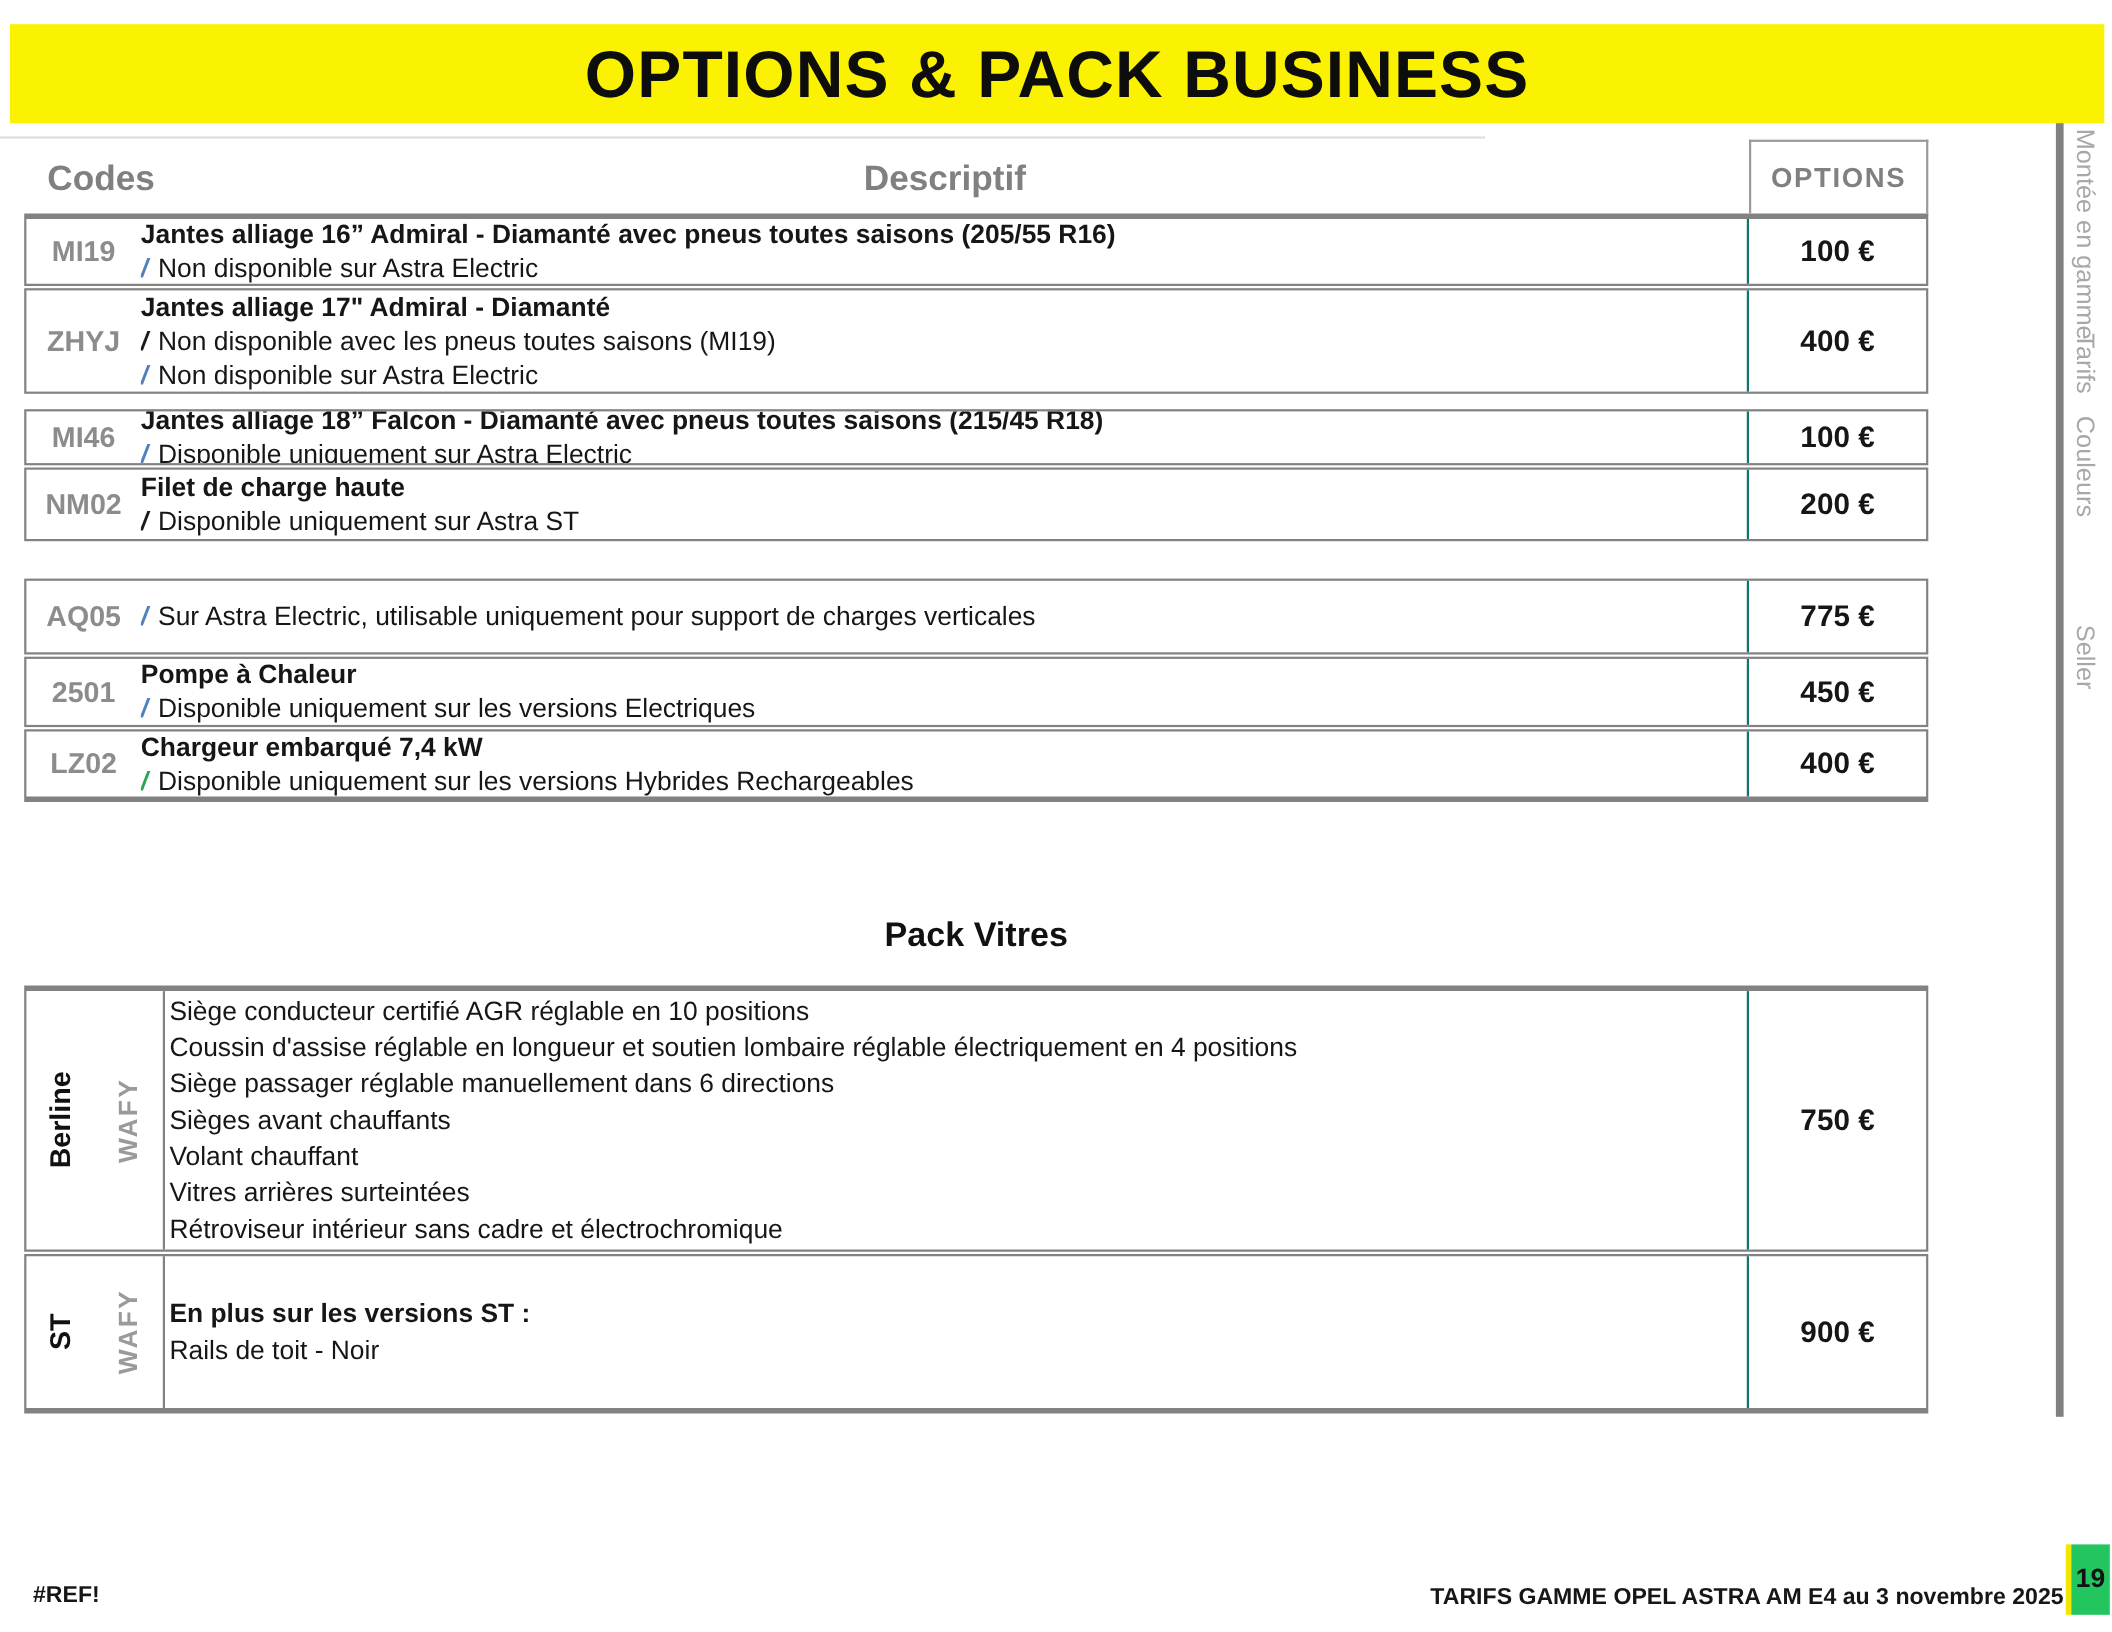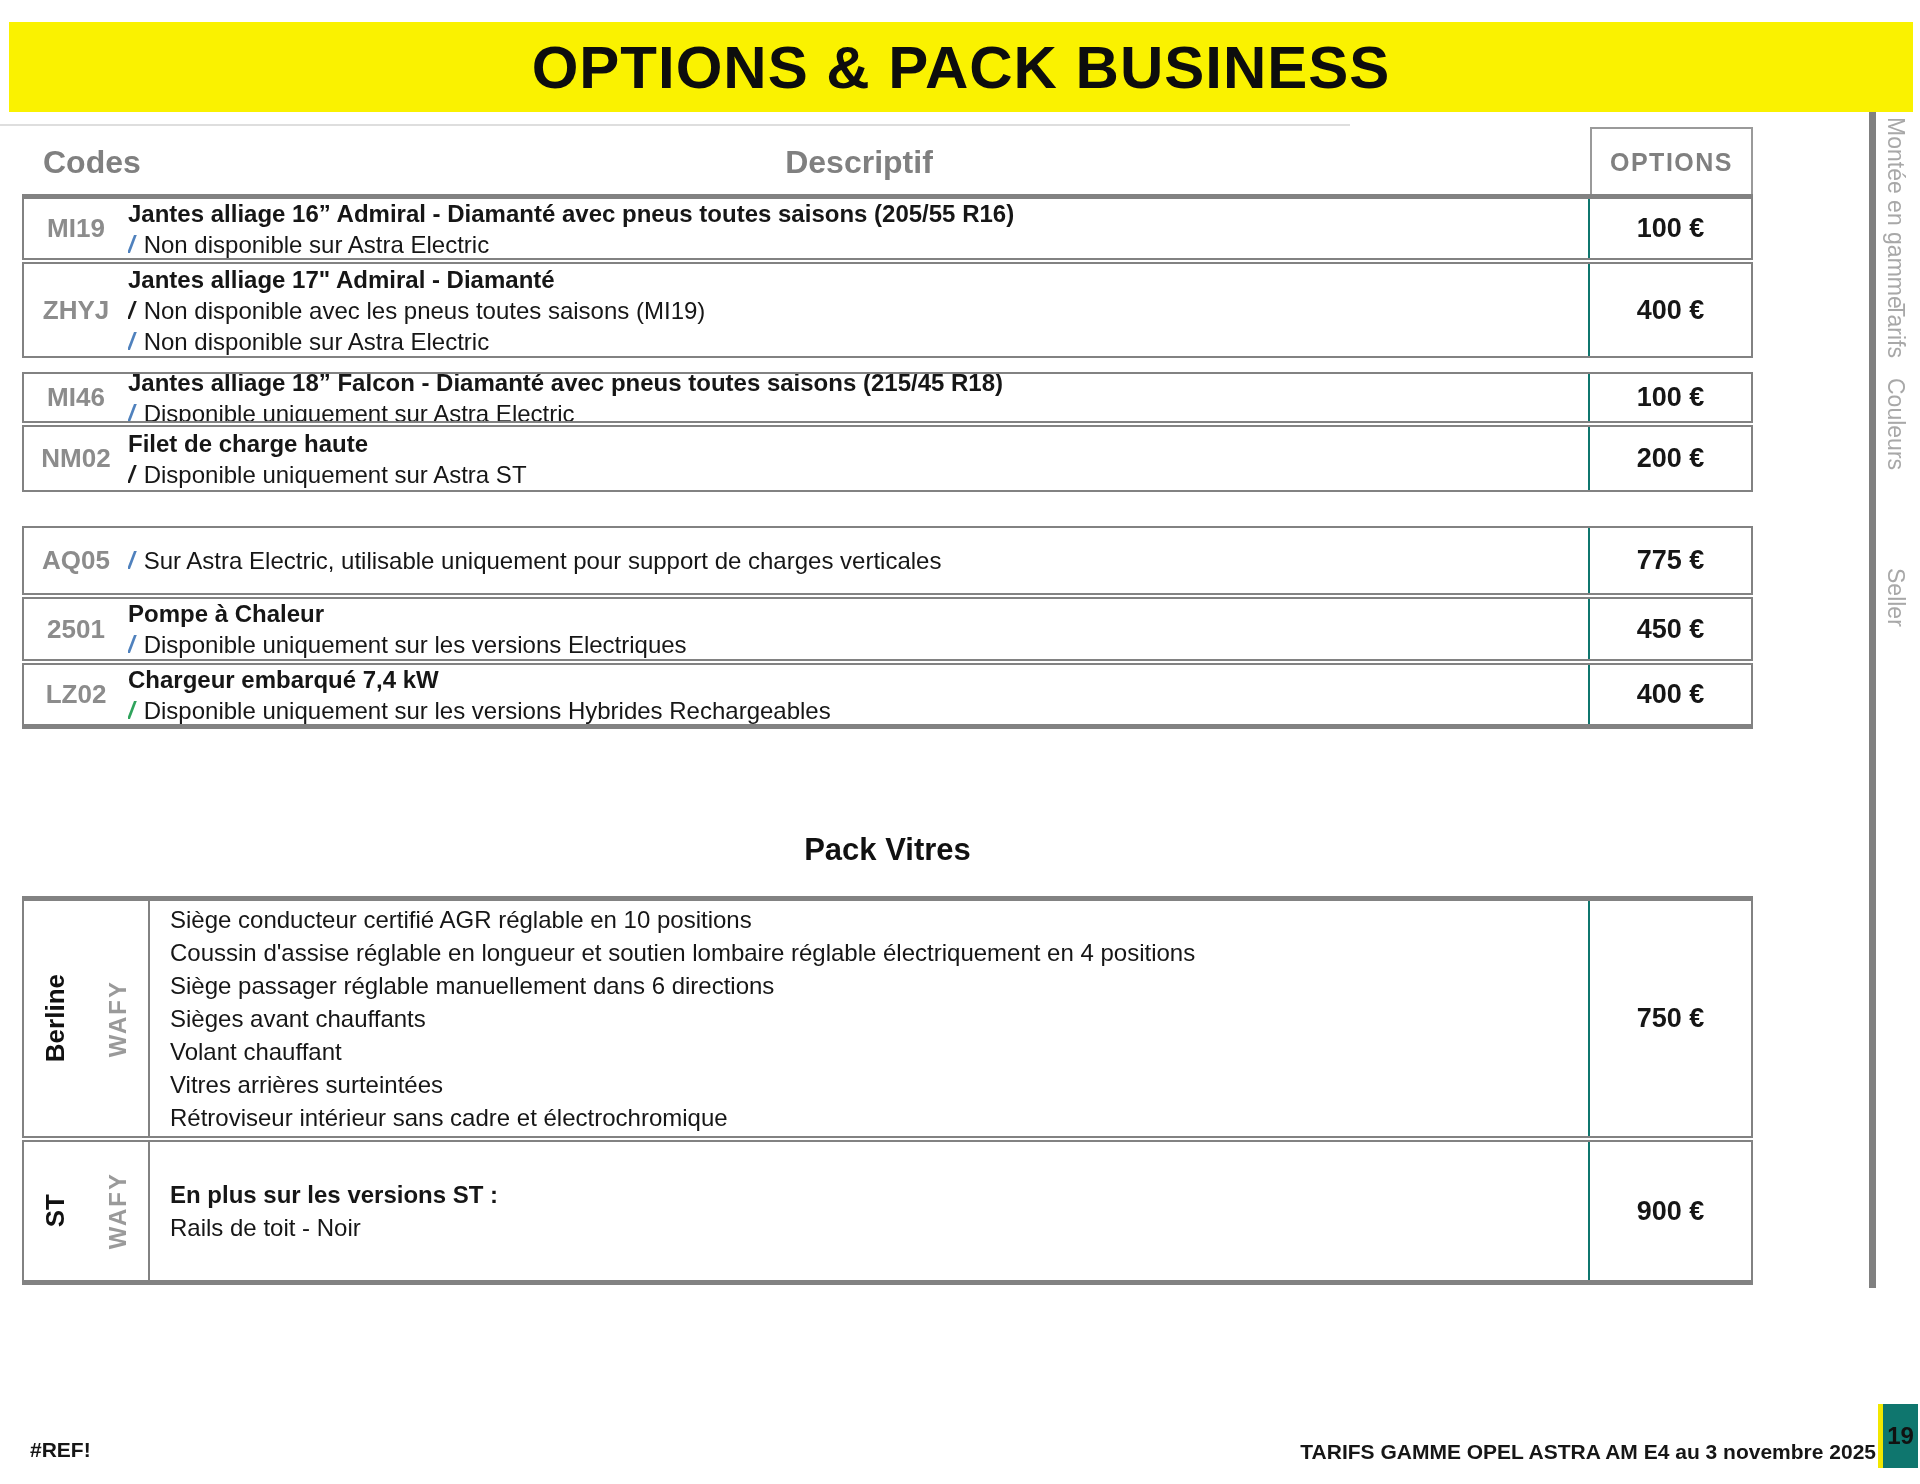--- a/index.html
+++ b/index.html
@@ -44,35 +44,35 @@
   .pack-title{position:absolute;left:22px;top:832px;width:1731px;margin:0;text-align:center;
               font-size:31px;font-weight:bold;color:#111;}
   .pack-table{position:absolute;left:22px;top:896px;width:1731px;display:flex;flex-direction:column;gap:2px;}
   .pack-table .row:first-child{border-top-width:5px;}
   .pack-table .row:last-child{border-bottom-width:5px;}
   .p1{height:242px;} .p2{height:145px;}
   .cell-label{width:124px;display:flex;align-items:center;justify-content:space-around;}
   .vert{writing-mode:vertical-rl;transform:rotate(180deg);white-space:nowrap;}
   .vert.variant{font-weight:bold;font-size:26px;color:#111;}
   .vert.codev{font-weight:bold;font-size:24px;color:#9a9a9a;letter-spacing:2px;}
-  .pack-desc{flex:1;box-sizing:border-box;border-left:2px solid #828282;padding-left:20px;
+  .pack-desc{flex:1;box-sizing:border-box;border-left:2px solid #828282;padding-left:4px;
              display:flex;flex-direction:column;justify-content:center;overflow:hidden;}
   .pline{font-size:24px;line-height:33px;white-space:nowrap;}
   .pline.bold{font-weight:bold;}
 
   
   .side-rail{position:absolute;left:1869px;top:112px;width:7px;height:1176px;background:#808080;}
   .side-tab{position:absolute;left:1882px;writing-mode:vertical-rl;color:#a8a8a8;
             font-size:23px;font-weight:500;white-space:nowrap;cursor:pointer;}
 
   
   .foot-left{position:absolute;left:30px;top:1438px;font-size:21px;font-weight:600;}
   .foot-right{position:absolute;right:44px;top:1440px;font-size:21px;font-weight:bold;white-space:nowrap;}
   .page-strip{position:absolute;left:1878px;top:1404px;width:5px;height:64px;background:#F2E700;}
-  .page-badge{position:absolute;left:1883px;top:1404px;width:35px;height:64px;background:#0f766e;
+  .page-badge{position:absolute;left:1883px;top:1404px;width:35px;height:64px;background:#22c55e;
               display:flex;align-items:center;justify-content:center;font-size:24px;font-weight:bold;color:#111;}
 </style>
 </head>
 <body>
 
 <div class="page">
 
   <div class="banner">
     <h1>OPTIONS &amp; PACK BUSINESS</h1>
   </div>

